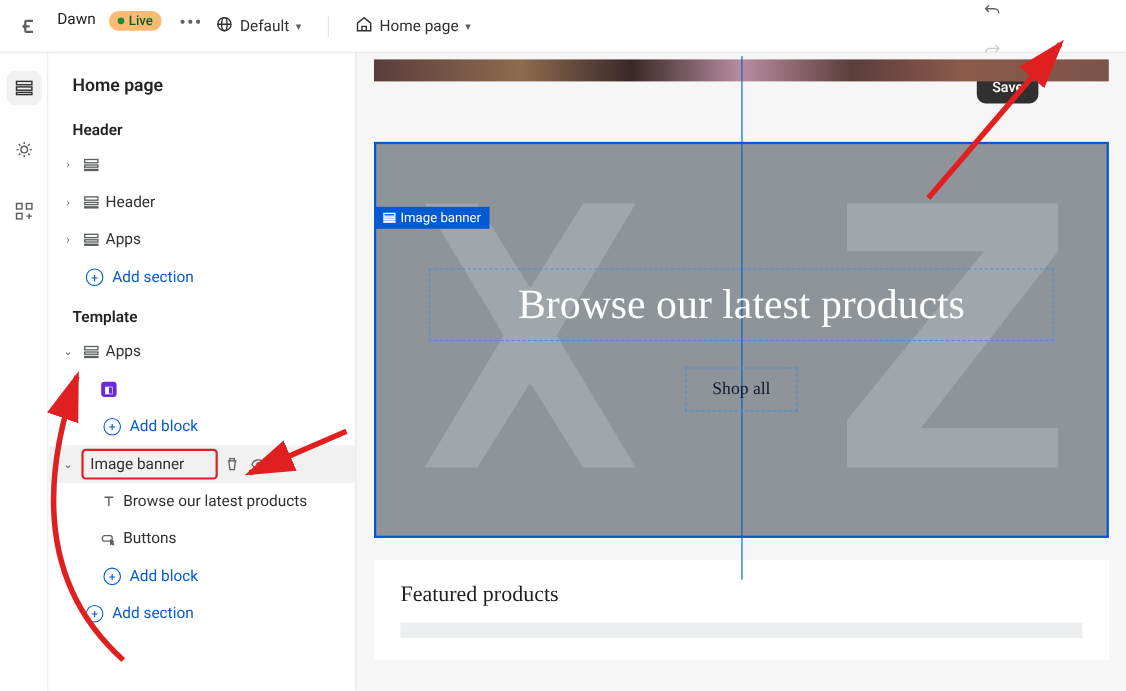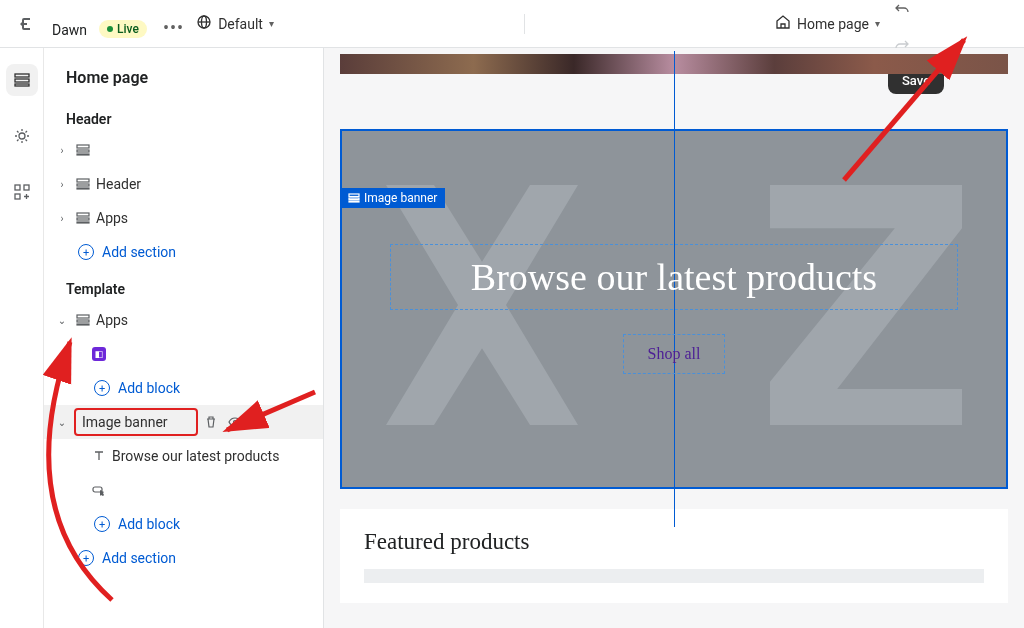--- a/index.html
+++ b/index.html
@@ -1,24 +1,24 @@
 <!DOCTYPE html>
 <html><head>
 <meta charset="utf-8">
 <style>
 * { box-sizing: border-box; margin: 0; padding: 0; font-family: -apple-system, BlinkMacSystemFont, 'Segoe UI', Roboto, sans-serif; }
 body { width: 1024px; height: 628px; overflow: hidden; background: #f6f6f7; position: relative; }
 
 .topbar { height: 48px; background: #fff; border-bottom: 1px solid #e1e3e5; display: flex; align-items: center; padding: 0 12px; gap: 8px; }
-.topbar-left { display: flex; align-items: flex-end; gap: 12px; }
-.topbar-center { flex: 1; display: flex; align-items: center; justify-content: space-between; gap: 24px; }
+.topbar-left { display: flex; align-items: flex-start; gap: 12px; }
+.topbar-center { flex: 1; display: flex; align-items: center; justify-content: flex-start; gap: 24px; }
 .topbar-right { display: flex; align-items: flex-start; gap: 8px; flex-direction: column; }
 .back-btn { width: 28px; height: 28px; display: flex; align-items: center; justify-content: center; cursor: pointer; border-radius: 6px; }
 .theme-name { font-size: 14px; color: #202223; }
-.live-badge { display: flex; align-items: center; gap: 4px; background: #fef9c3; color: #0a5c1e; font-size: 12px; font-weight: 500; padding: 2px 8px; border-radius: 10px; }
+.live-badge { display: flex; align-items: center; gap: 4px; background: #fdba74; color: #0a5c1e; font-size: 12px; font-weight: 500; padding: 2px 8px; border-radius: 10px; }
 .live-dot { width: 6px; height: 6px; background: #1a8f3a; border-radius: 50%; }
 .more-btn { cursor: pointer; color: #616161; font-size: 18px; letter-spacing: 1px; padding: 0 4px; }
 
 .center-group { display: flex; align-items: center; gap: 6px; cursor: pointer; color: #303030; font-size: 14px; }
 .chev-down { font-size: 10px; color: #616161; }
 .vr { width: 1px; height: 20px; background: #e1e3e5; }
 
 .device-group { display: flex; align-items: center; gap: 2px; border: 1px solid #e1e3e5; border-radius: 8px; padding: 2px; }
 .device-btn { width: 28px; height: 28px; display: flex; align-items: center; justify-content: center; cursor: pointer; border-radius: 6px; color: #303030; }
 .device-btn.active { background: #f1f1f1; color: #005bd3; }
@@ -59,24 +59,24 @@
 
 .banner-strip { height: 20px; background: linear-gradient(90deg, #5a3d3a, #8d6b4f 20%, #3a2828 35%, #b88da0 50%, #5b3e3c 65%, #8b5a4a 80%, #7a5448); margin-bottom: 55px; }
 
 .section-tag { position: absolute; top: 140px; left: 16px; background: #005bd3; color: #fff; font-size: 12px; padding: 3px 8px; display: flex; align-items: center; gap: 4px; z-index: 5; }
 
 .image-banner { height: 360px; background: #8e949a; border: 2px solid #005bd3; position: relative; display: flex; flex-direction: column; align-items: center; justify-content: center; margin-bottom: 20px; }
 .center-guide { position: absolute; top: -80px; bottom: -40px; left: 50%; width: 1px; background: #005bd3; }
 .placeholder-x { position: absolute; left: 20px; top: 30px; bottom: 30px; width: 240px; fill: #a0a6ac; }
 .placeholder-z { position: absolute; right: 20px; top: 30px; bottom: 30px; width: 240px; fill: #a0a6ac; }
 .banner-heading { position: relative; z-index: 2; color: #fff; font-size: 38px; font-weight: 400; border: 1px dashed #4a90d9; padding: 10px 80px; font-family: Georgia, serif; }
-.banner-btn { position: relative; z-index: 2; margin-top: 24px; color: #4c1d95; font-size: 16px; border: 1px dashed #4a90d9; padding: 10px 24px; font-family: Georgia, serif; }
+.banner-btn { position: relative; z-index: 2; margin-top: 24px; color: #0f172a; font-size: 16px; border: 1px dashed #4a90d9; padding: 10px 24px; font-family: Georgia, serif; }
 
 .featured { background: #fff; padding: 20px 24px; }
-.featured-title { font-size: 23px; font-family: Georgia, serif; color: #202223; }
+.featured-title { font-size: 20px; font-family: Georgia, serif; color: #202223; }
 .featured-placeholder { height: 14px; background: #eceef0; margin-top: 14px; }
 
 .arrow { position: absolute; z-index: 50; }
 .arrow svg { overflow: visible; }
 
 .general-slider-icon { width: 14px; height: 14px; background: #6d28d9; border-radius: 3px; display:flex;align-items:center;justify-content:center;color:#fff;font-size:9px; }
 </style>
 </head>
 <body>
 
@@ -276,20 +276,21 @@
         </span>
       <span class="tree-label">Browse our latest products</span>
     </div>
     <div class="tree-row row-indent2">
       <span class="tree-icon">
           <svg width="14" height="14" viewBox="0 0 14 14" fill="none" stroke="#5c5f62" stroke-width="1.2">
             <rect x="1" y="4" width="9" height="5" rx="2"></rect>
             <path d="M8 7l4 2-1 1 1 2-1 1-2-1-1 1z" fill="#5c5f62" stroke="none"></path>
           </svg>
         </span>
+      <span class="tree-label">Buttons</span>
     </div>
     <div class="add-row indent2">
       <span class="plus-circle">+</span>
       <span>Add block</span>
     </div>
 
     <div class="add-row">
       <span class="plus-circle">+</span>
       <span>Add section</span>
     </div>

